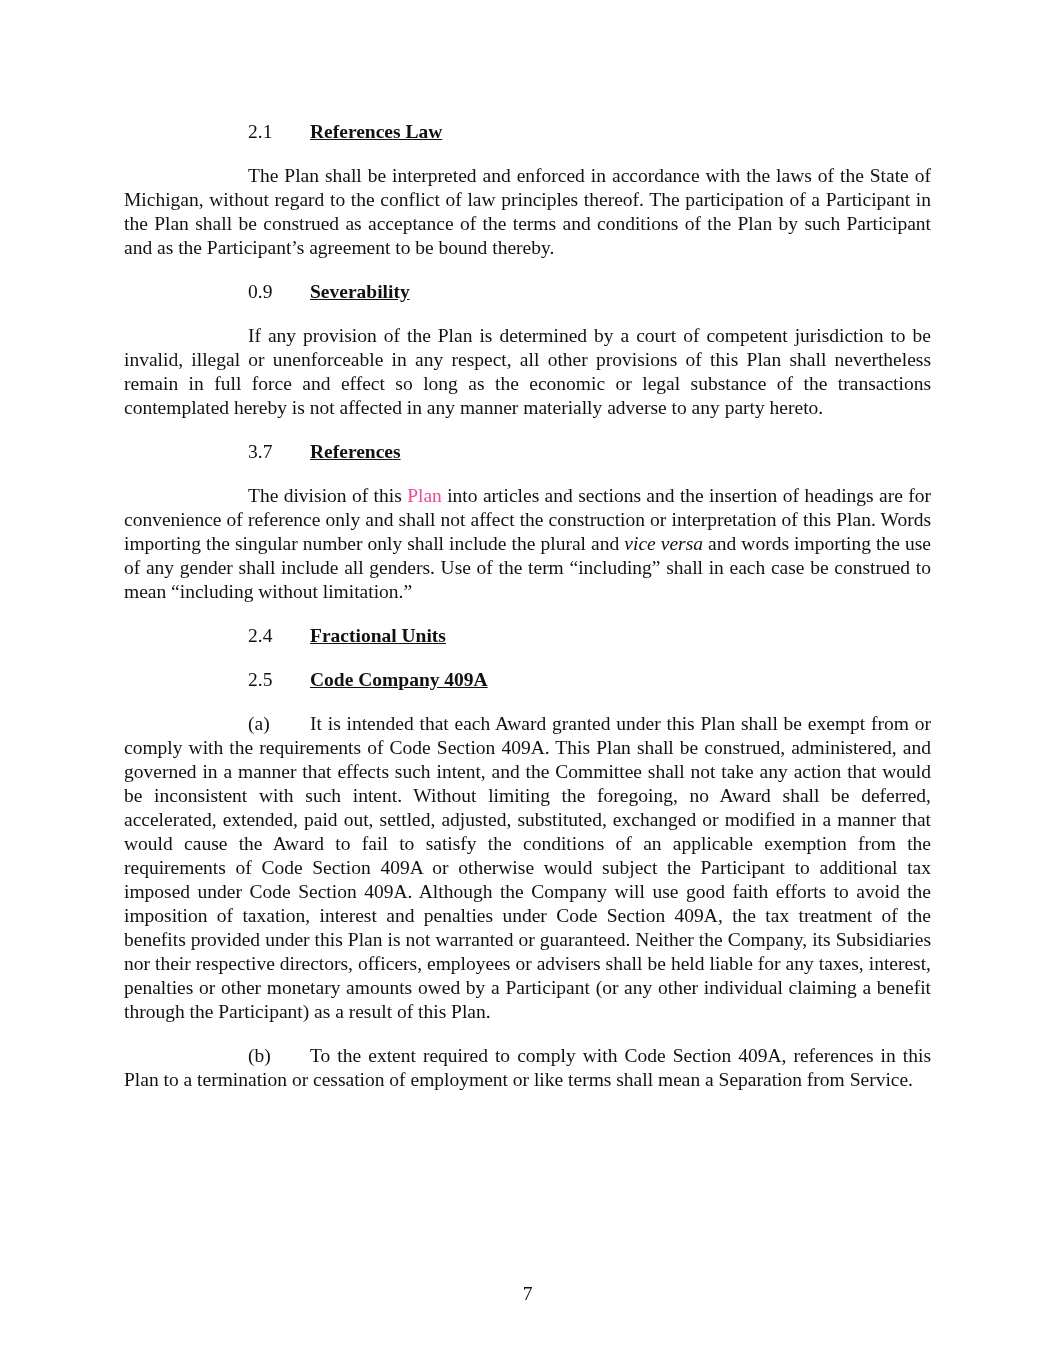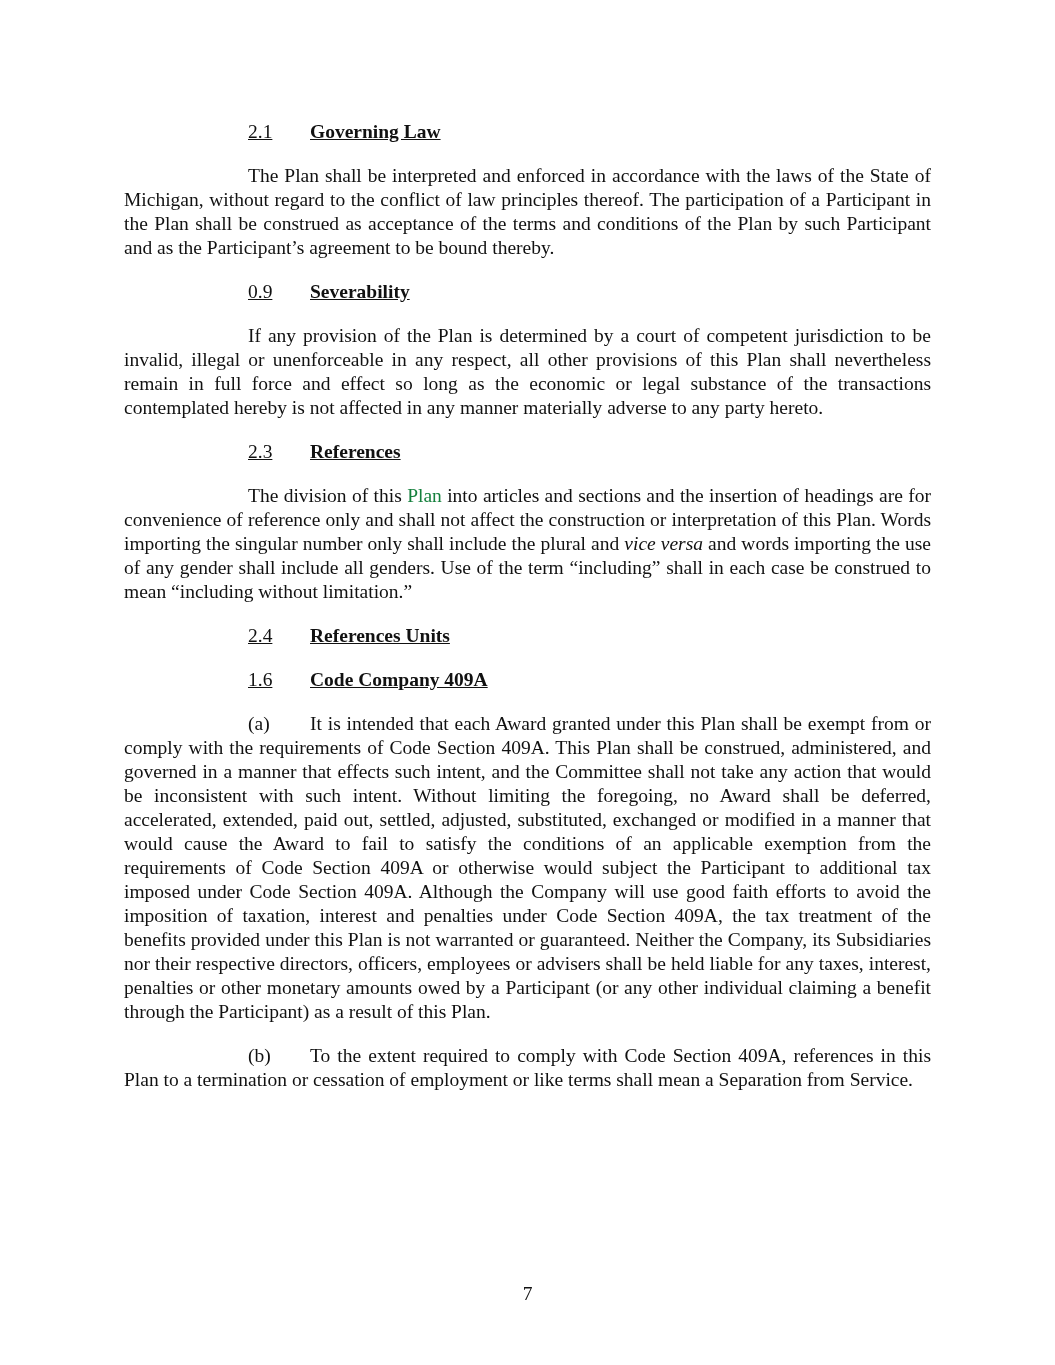--- a/index.html
+++ b/index.html
@@ -1,52 +1,52 @@
 <!DOCTYPE html>
 <html><head>
 <meta charset="utf-8">
 <style>
   html, body { margin: 0; padding: 0; background: #ffffff; }
   body { width: 1055px; height: 1365px; position: relative; overflow: hidden;
          font-family: "Liberation Serif", "DejaVu Serif", serif; color: #111; font-size: 19.5px; }
   .page { position: absolute; left: 124px; top: 120px; width: 807px; }
   .heading { margin-left: 124px; margin-top: 0; margin-bottom: 20px; line-height: 24px; }
-  .heading .num { display: inline-block; width: 62px; text-decoration: underline; }
+  .heading .num { display: inline-block; width: 62px; }
   .heading .title { font-weight: bold; text-decoration: underline; }
   p.body { margin: 0 0 20px 0; text-align: justify; line-height: 24px; text-indent: 124px; }
   p.plain { margin: 0 0 20px 124px; line-height: 24px; }
   .sub-label { display: inline-block; width: 62px; text-indent: 0; }
-  .plan-link { color: #15803d; }
+  .plan-link { color: #ec4899; }
   .footer { position: absolute; left: 0; width: 1055px; top: 1282px; text-align: center; line-height: 24px; }
 </style>
 </head>
 <body>
 
 <div class="page">
 
   <div class="heading">
-    <span class="num">2.1</span><span class="title">Governing Law</span>
+    <span class="num">2.1</span><span class="title">References Law</span>
   </div>
   <p class="body">The Plan shall be interpreted and enforced in accordance with the laws of the State of Michigan, without regard to the conflict of law principles thereof. The participation of a Participant in the Plan shall be construed as acceptance of the terms and conditions of the Plan by such Participant and as the Participant’s agreement to be bound thereby.</p>
 
   <div class="heading">
     <span class="num">0.9</span><span class="title">Severability</span>
   </div>
   <p class="body">If any provision of the Plan is determined by a court of competent jurisdiction to be invalid, illegal or unenforceable in any respect, all other provisions of this Plan shall nevertheless remain in full force and effect so long as the economic or legal substance of the transactions contemplated hereby is not affected in any manner materially adverse to any party hereto.</p>
 
   <div class="heading">
-    <span class="num">2.3</span><span class="title">References</span>
+    <span class="num">3.7</span><span class="title">References</span>
   </div>
   <p class="body"><span>The division of this </span><span class="plan-link">Plan</span><span> into articles and sections and the insertion of headings are for convenience of reference only and shall not affect the construction or interpretation of this Plan.  Words importing the singular number only shall include the plural and </span><em>vice versa</em><span> and words importing the use of any gender shall include all genders. Use of the term “including” shall in each case be construed to mean “including without limitation.”</span></p>
 
   <div class="heading">
-    <span class="num">2.4</span><span class="title">References Units</span>
+    <span class="num">2.4</span><span class="title">Fractional Units</span>
   </div>
 
   <div class="heading">
-    <span class="num">1.6</span><span class="title">Code Company 409A</span>
+    <span class="num">2.5</span><span class="title">Code Company 409A</span>
   </div>
   <p class="body"><span class="sub-label">(a)</span><span>It is intended that each Award granted under this Plan shall be exempt from or comply with the requirements of Code Section 409A. This Plan shall be construed, administered, and governed in a manner that effects such intent, and the Committee shall not take any action that would be inconsistent with such intent. Without limiting the foregoing, no Award shall be deferred, accelerated, extended, paid out, settled, adjusted, substituted, exchanged or modified in a manner that would cause the Award to fail to satisfy the conditions of an applicable exemption from the requirements of Code Section 409A or otherwise would subject the Participant to additional tax imposed under Code Section 409A. Although the Company will use good faith efforts to avoid the imposition of taxation, interest and penalties under Code Section 409A, the tax treatment of the benefits provided under this Plan is not warranted or guaranteed. Neither the Company, its Subsidiaries nor their respective directors, officers, employees or advisers shall be held liable for any taxes, interest, penalties or other monetary amounts owed by a Participant (or any other individual claiming a benefit through the Participant) as a result of this Plan.</span></p>
   <p class="body"><span class="sub-label">(b)</span><span>To the extent required to comply with Code Section 409A, references in this Plan to a termination or cessation of employment or like terms shall mean a Separation from Service.</span></p>
 
 </div>
 
 <div class="footer">7</div>
 
 </body></html>

